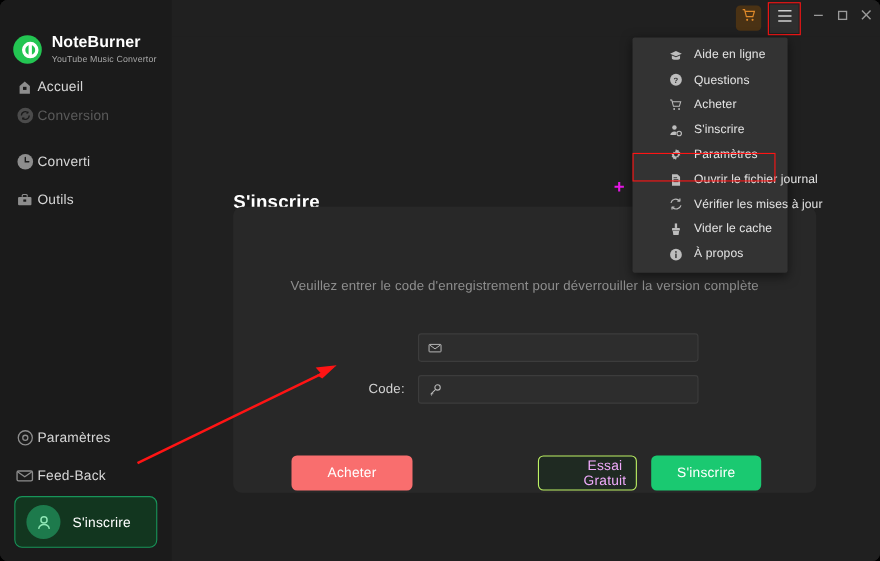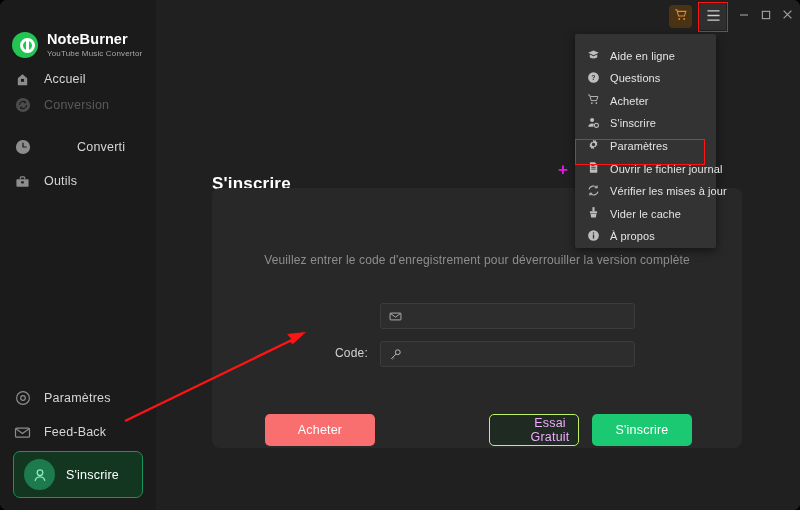--- a/index.html
+++ b/index.html
@@ -85,31 +85,31 @@
     cursor: pointer;
   }
   .nav-ico {
     width: 17px; height: 17px;
     flex: 0 0 auto;
     display: flex; align-items: center; justify-content: center;
     color: #8d8d8d;
   }
   .nav-ico svg { display: block; }
   .nav-label {
-    margin-left: 13px;
+    margin-left: 3px;
     font-size: 12.5px;
     color: #d6d6d6;
     letter-spacing: .2px;
   }
   .nav-item.dim .nav-ico { color: #4b4b4b; }
   .nav-item.dim .nav-label { color: #5a5a5a; }
 
   #nav-accueil   { top: 62px; }
   #nav-conversion{ top: 88px; }
-  #nav-converti  { top: 130px; gap: 33px; }
+  #nav-converti  { top: 130px; }
   #nav-outils    { top: 164px; }
   #nav-parametres{ top: 381px; }
   #nav-feedback  { top: 415px; }
 
   #signup-pill {
     position: absolute;
     left: 13px; top: 451px;
     width: 130px; height: 47px;
     border: 1px solid #18955a;
     border-radius: 7px;
@@ -310,23 +310,23 @@
     width: 141px;
     background: #333333;
     border-radius: 2px;
     padding: 5px 0 6px 0;
     box-shadow: 0 3px 10px rgba(0,0,0,.5);
     z-index: 40;
   }
   .menu-item {
     height: 22.6px;
     display: flex;
-    align-items: flex-end;
-    padding-left: 11px;
+    align-items: center;
     cursor: pointer;
+    margin-left: 32px;
   }
   .menu-ico {
     width: 14px; height: 14px;
     flex: 0 0 auto;
     display: flex; align-items: center; justify-content: center;
     color: #bdbdbd;
   }
   .menu-label {
     margin-left: 10px;
     font-size: 11px;

